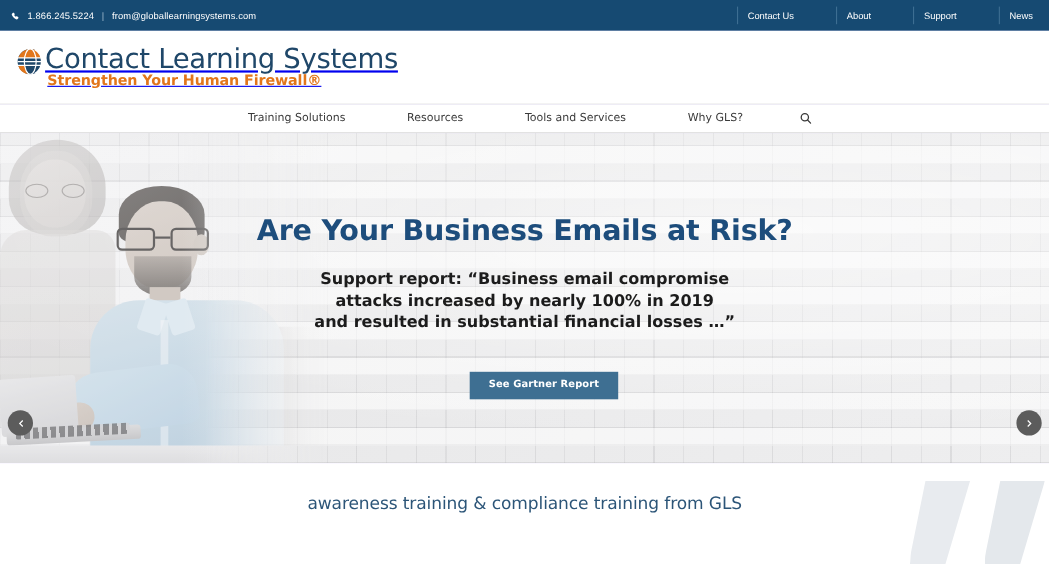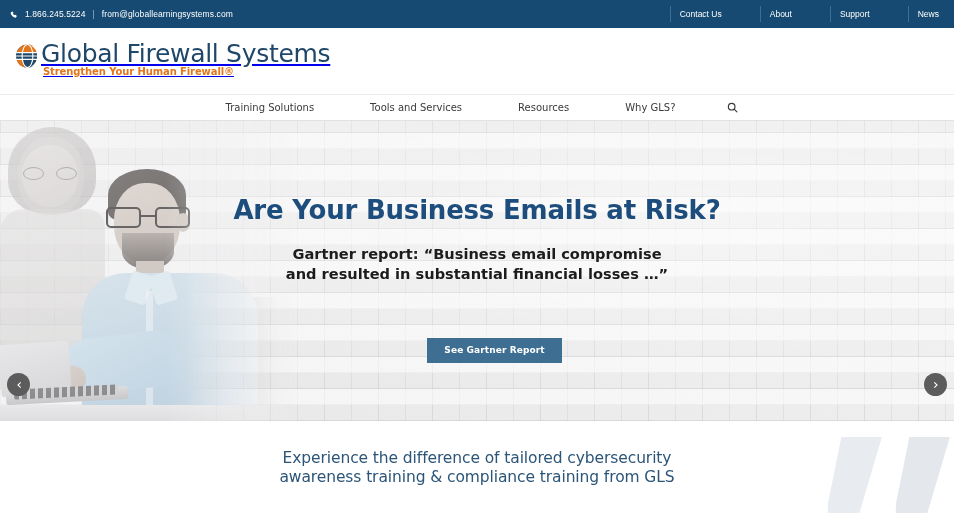--- a/index.html
+++ b/index.html
@@ -35,21 +35,21 @@
   
   .logobar { height: 67px; background:#fff; position:relative; border-bottom:1px solid #ececec; }
   .logo { position:absolute; left:14px; top:12px; display:flex; align-items:flex-start; }
   .logo-globe { width:26px; height:26px; position:relative; margin-top:3px; margin-right:1px; }
   .logo-text-wrap { display:flex; flex-direction:column; }
   .logo-title {
     font-size:25px; color:#1f4769; letter-spacing:-0.3px;
     font-family:"DejaVu Sans", sans-serif; font-weight:400; line-height:28px;
   }
   .logo-tag {
-    font-size:10px; color:#e2761b; font-weight:700; letter-spacing:-0.1px;
+    font-size:13px; color:#e2761b; font-weight:700; letter-spacing:-0.1px;
     margin-top:-2px; margin-left:2px;
     font-family:"DejaVu Sans", sans-serif;
   }
 
   
   .mainnav {
     height:26px; background:#fff; border-bottom:1px solid #e2e2e2;
     display:flex; align-items:center; justify-content:center; gap:0;
   }
   .nav-item {
@@ -230,30 +230,30 @@
         <svg width="26" height="26" viewBox="0 0 26 26">
           <path d="M13.5 1.5a11.5 11.5 0 1 0 0 23 11.5 11.5 0 0 0 0-23z" fill="#1f4769"></path>
           <path d="M13.5 1.5a11.5 11.5 0 0 0-11 8.2h22a11.5 11.5 0 0 0-11-8.2z" fill="#e2761b"></path>
           <path d="M2.4 16.4a11.5 11.5 0 0 0 8.8 8c-1.5-2.1-2.4-4.9-2.6-8z" fill="#e2761b"></path>
           <ellipse cx="13.5" cy="13" rx="5.4" ry="11.5" fill="none" stroke="#ffffff" stroke-width="1.1"></ellipse>
           <path d="M2.2 9.6h22.6M2.2 16.4h22.6M2 13h23" stroke="#ffffff" stroke-width="1.1" fill="none"></path>
           <path d="M17 2.5 A 12 12 0 0 1 17 23.5 L 26 23.5 L 26 2.5 Z" fill="#ffffff"></path>
         </svg>
       </span>
       <span class="logo-text-wrap">
-        <span class="logo-title">Global Firewall Systems</span>
+        <span class="logo-title">Contact Learning Systems</span>
         <span class="logo-tag">Strengthen Your Human Firewall®</span>
       </span>
     </a>
   </div>
 
   <nav class="mainnav">
     <a class="nav-item" href="#">Training Solutions</a>
+    <a class="nav-item" href="#">Resources</a>
     <a class="nav-item" href="#">Tools and Services</a>
-    <a class="nav-item" href="#">Resources</a>
     <a class="nav-item" href="#">Why GLS?</a>
     <span class="nav-search">
       <svg width="11" height="11" viewBox="0 0 16 16" fill="none" stroke="#3a3a3a" stroke-width="1.7">
         <circle cx="6.8" cy="6.8" r="4.8"></circle>
         <path d="M10.4 10.4 L14.4 14.4" stroke-linecap="round"></path>
       </svg>
     </span>
   </nav>
 
   <section class="hero">
@@ -293,21 +293,22 @@
       <div class="ph laptop-base"></div>
       <div class="ph keys"></div>
       <div class="ph desk"></div>
       <div class="photo-desat"></div>
       <div class="photo-wash"></div>
     </div>
 
     <div class="hero-content">
       <h1 class="hero-title">Are Your Business Emails at Risk?</h1>
       <div class="hero-sub">
-        <span class="ln">Gartner report: “Business email compromise</span>
+        <span class="ln">Support report: “Business email compromise</span>
+        <span class="ln">attacks increased by nearly 100% in 2019</span>
         <span class="ln">and resulted in substantial financial losses …”</span>
       </div>
       <div class="hero-btn-wrap">
         <button class="hero-btn">See Gartner Report</button>
       </div>
     </div>
 
     <button class="arrow left">
       <svg width="8" height="8" viewBox="0 0 16 16" fill="#ffffff">
         <path d="M10.6 1.8 4.4 8l6.2 6.2 1.6-1.6L7.6 8l4.6-4.6z"></path>
@@ -319,18 +320,17 @@
       </svg>
     </button>
   </section>
 
   <section class="promo">
     <div class="quote-deco">
       <div class="qmark"></div>
       <div class="qmark second"></div>
     </div>
     <h2 class="promo-heading">
-      <span class="ln">Experience the difference of tailored cybersecurity</span>
       <span class="ln">awareness training &amp; compliance training from GLS</span>
     </h2>
   </section>
 
 </div>
 
 </body></html>

